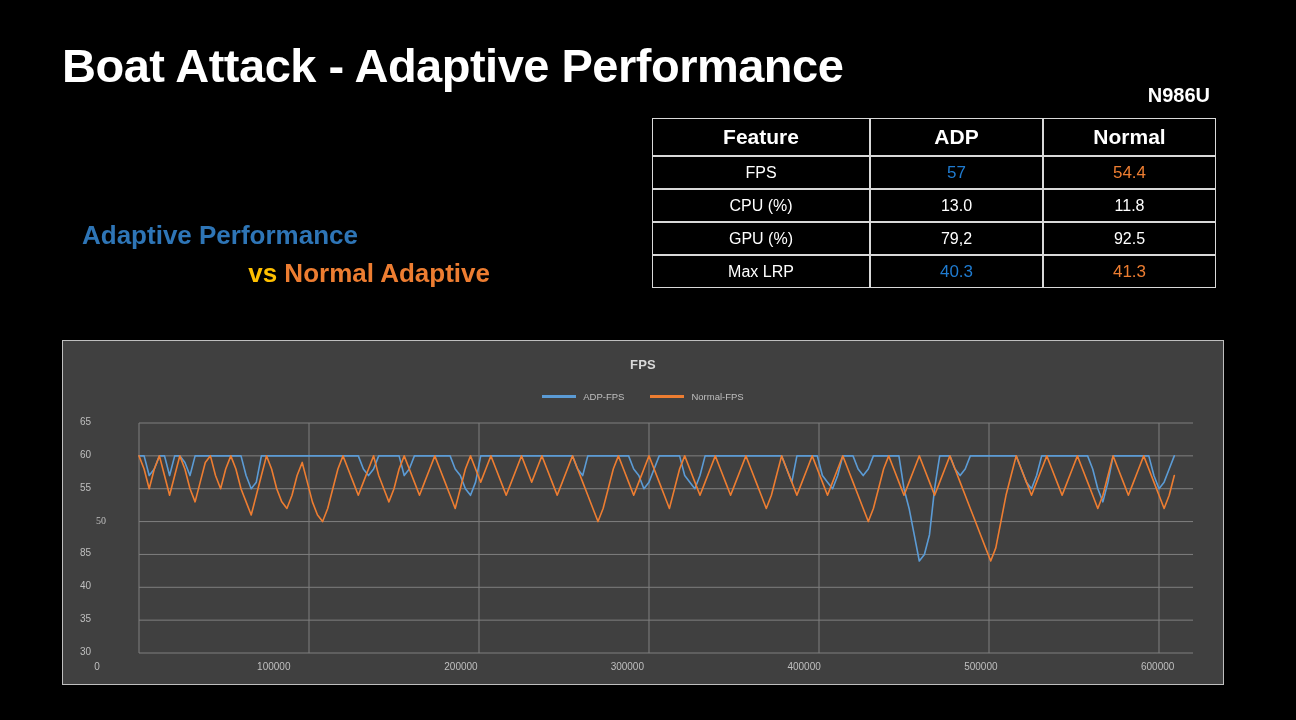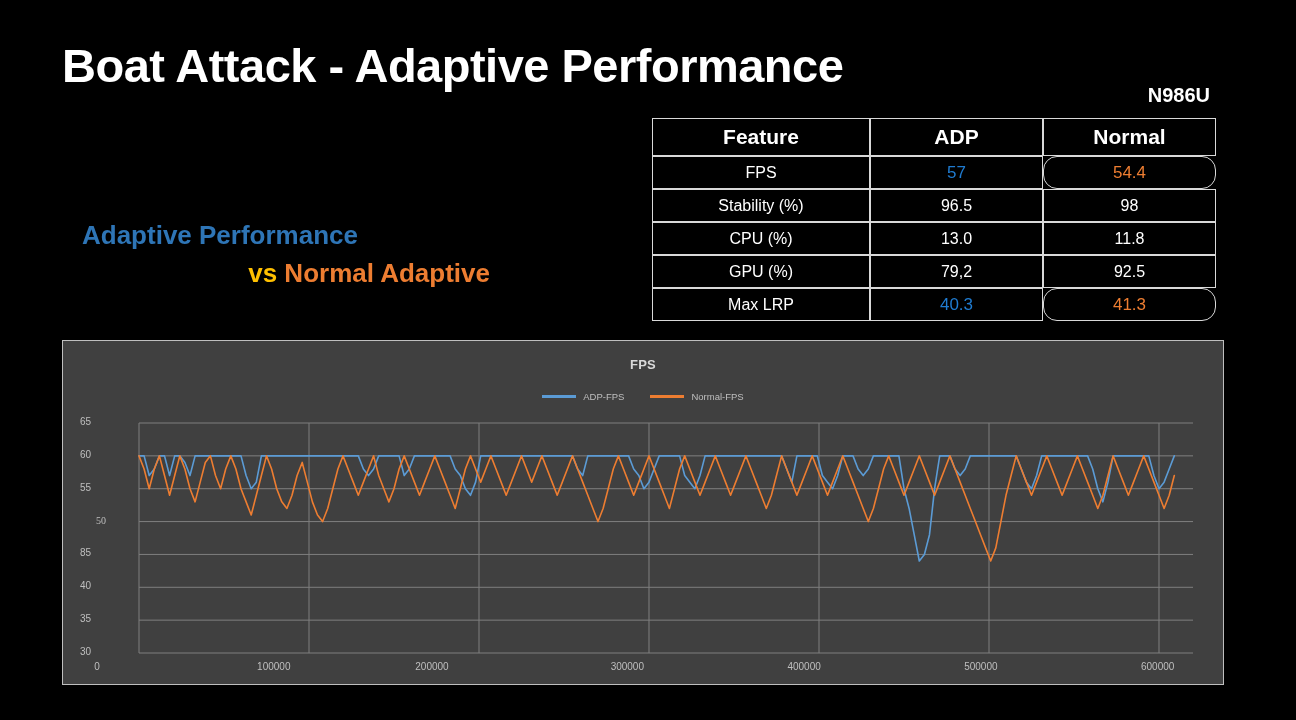--- a/index.html
+++ b/index.html
@@ -54,21 +54,21 @@
   #comparison-table thead th {
     font-size: 21px; font-weight: bold; height: 38px;
   }
   #comparison-table tbody td {
     font-size: 16px; height: 33px;
   }
   #comparison-table col.c-feature { width: 218px; }
   #comparison-table col.c-adp     { width: 173px; }
   #comparison-table col.c-normal  { width: 173px; }
   .val-adp-hi    { color: #1F7BD0 !important; font-weight: bold; font-size: 17px !important; }
-  .val-normal-hi { color: #ED7D31 !important; font-weight: bold; font-size: 17px !important; border-radius: 14px; }
+  .val-normal-hi { color: #ED7D31 !important; font-weight: bold; font-size: 17px !important; }
 
   
   #chart-container {
     position: absolute; left: 62px; top: 340px;
     width: 1162px; height: 345px;
     background: #404040;
     border: 1.5px solid #bfbfbf;
   }
   #chart-title {
     position: absolute; left: 0; top: 16px; width: 100%;
@@ -122,25 +122,20 @@
         <th>Feature</th>
         <th>ADP</th>
         <th>Normal</th>
       </tr>
     </thead>
     <tbody id="table-body">
         <tr>
           <td>FPS</td>
           <td class="val-adp-hi">57</td>
           <td class="val-normal-hi">54.4</td>
-        </tr>
-        <tr>
-          <td>Stability (%)</td>
-          <td>96.5</td>
-          <td>98</td>
         </tr>
         <tr>
           <td>CPU (%)</td>
           <td>13.0</td>
           <td>11.8</td>
         </tr>
         <tr>
           <td>GPU (%)</td>
           <td>79,2</td>
           <td>92.5</td>
@@ -188,21 +183,21 @@
     <div class="ytick-label" style="left: -34px; width: 28px; top: -7px;">65</div>
         <div class="ytick-label" style="left: -34px; width: 28px; top: 25.8571px;">60</div>
         <div class="ytick-label" style="left: -34px; width: 28px; top: 58.7143px;">55</div>
         <div class="ytick-label" style="left: -34px; width: 43px; top: 91.5714px; font-family: Liberation Serif, serif;">50</div>
         <div class="ytick-label" style="left: -34px; width: 28px; top: 124.429px;">85</div>
         <div class="ytick-label" style="left: -34px; width: 28px; top: 157.286px;">40</div>
         <div class="ytick-label" style="left: -34px; width: 28px; top: 190.143px;">35</div>
         <div class="ytick-label" style="left: -34px; width: 28px; top: 223px;">30</div>
         <div class="xtick-label" style="top: 238px; width: 80px; left: -40px;">0</div>
         <div class="xtick-label" style="top: 238px; width: 80px; left: 136.774px;">100000</div>
-        <div class="xtick-label" style="top: 238px; width: 80px; left: 295px;">200000</div>
+        <div class="xtick-label" style="top: 238px; width: 80px; left: 324px;">200000</div>
         <div class="xtick-label" style="top: 238px; width: 80px; left: 490.323px;">300000</div>
         <div class="xtick-label" style="top: 238px; width: 80px; left: 667.097px;">400000</div>
         <div class="xtick-label" style="top: 238px; width: 80px; left: 843.871px;">500000</div>
         <div class="xtick-label" style="top: 238px; width: 80px; left: 1020.65px;">600000</div>
       </div>
   </div>
 
 </div>
 
 </body></html>

